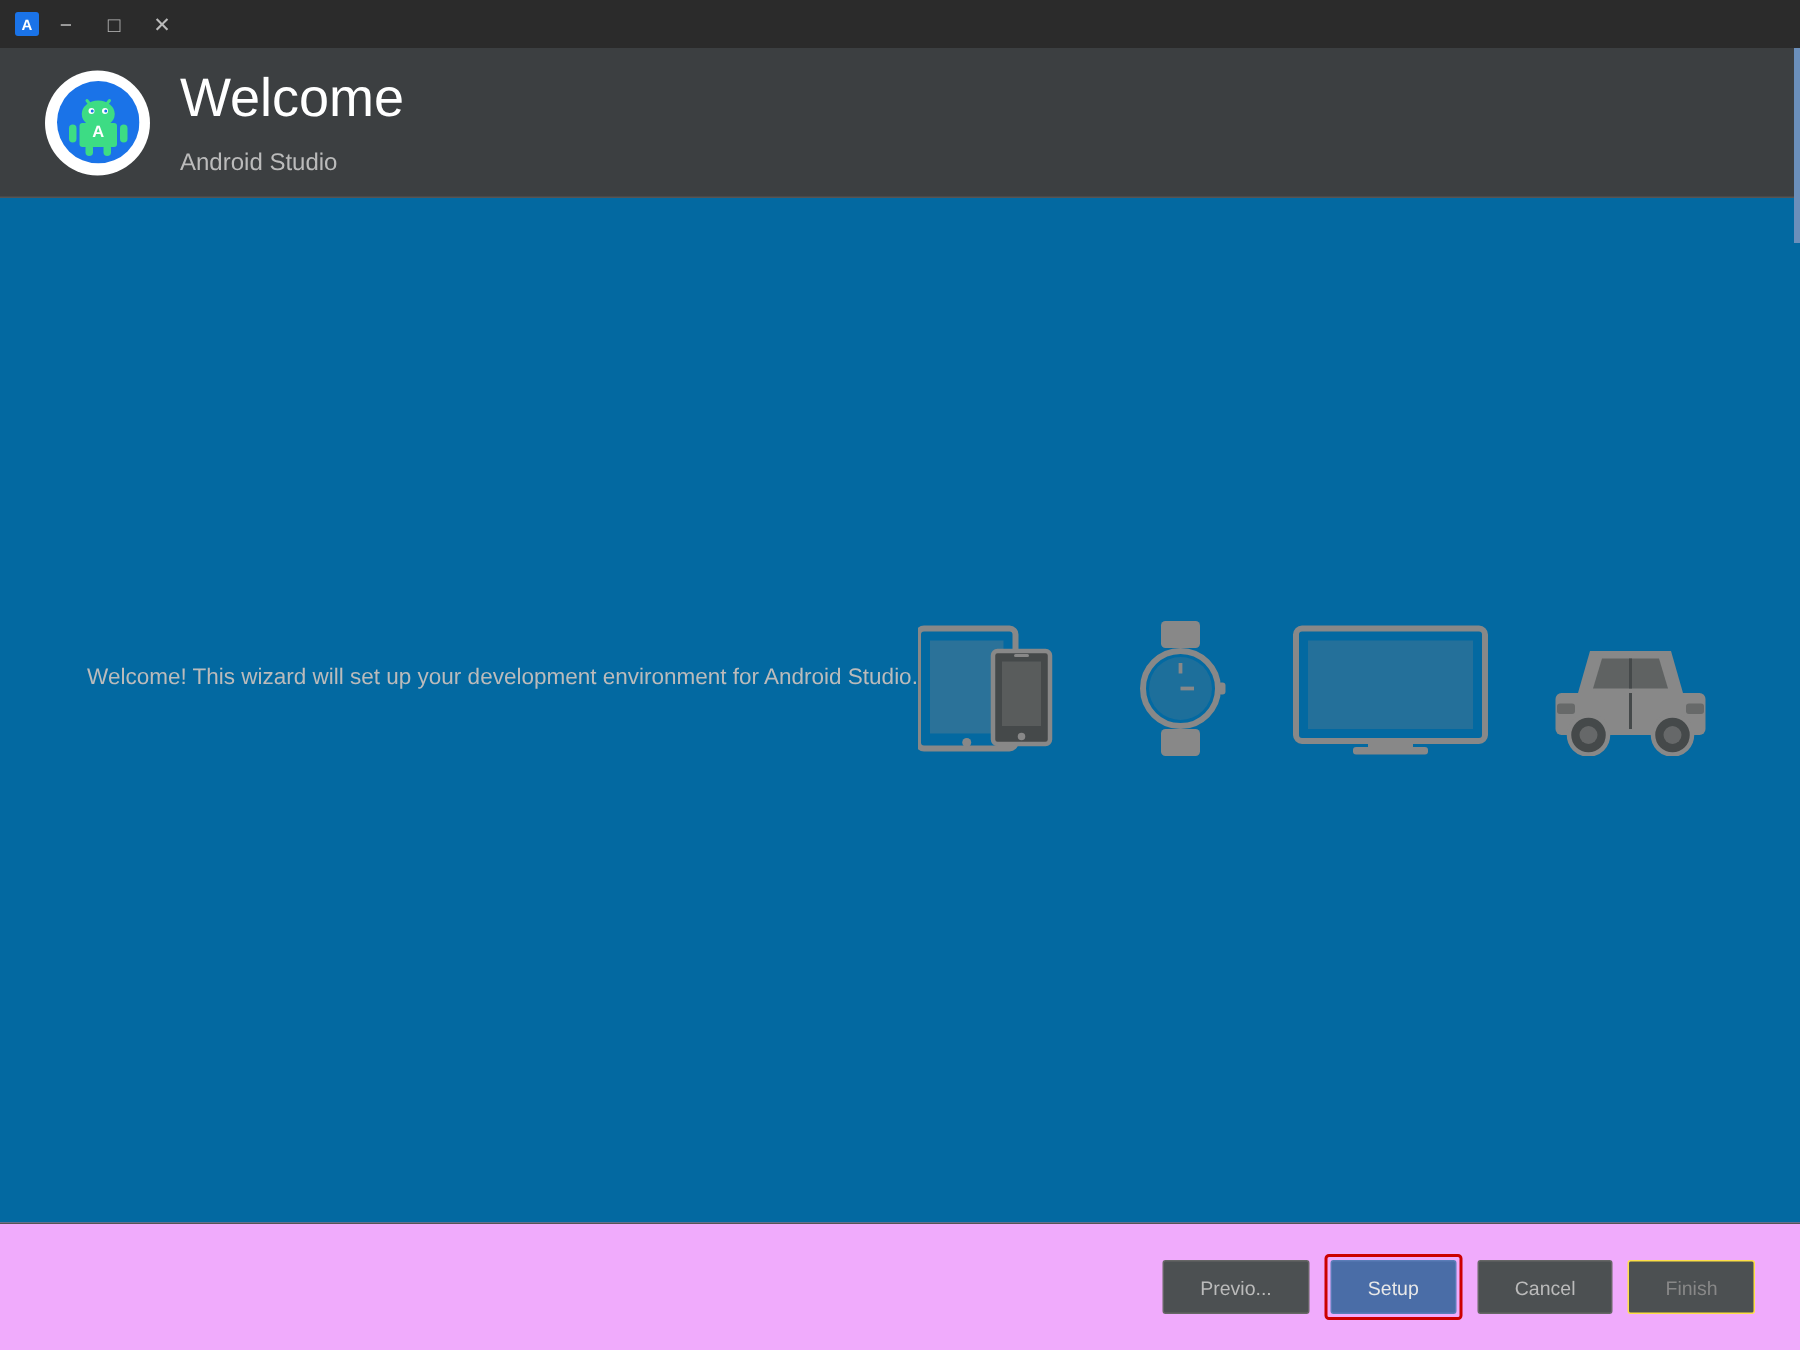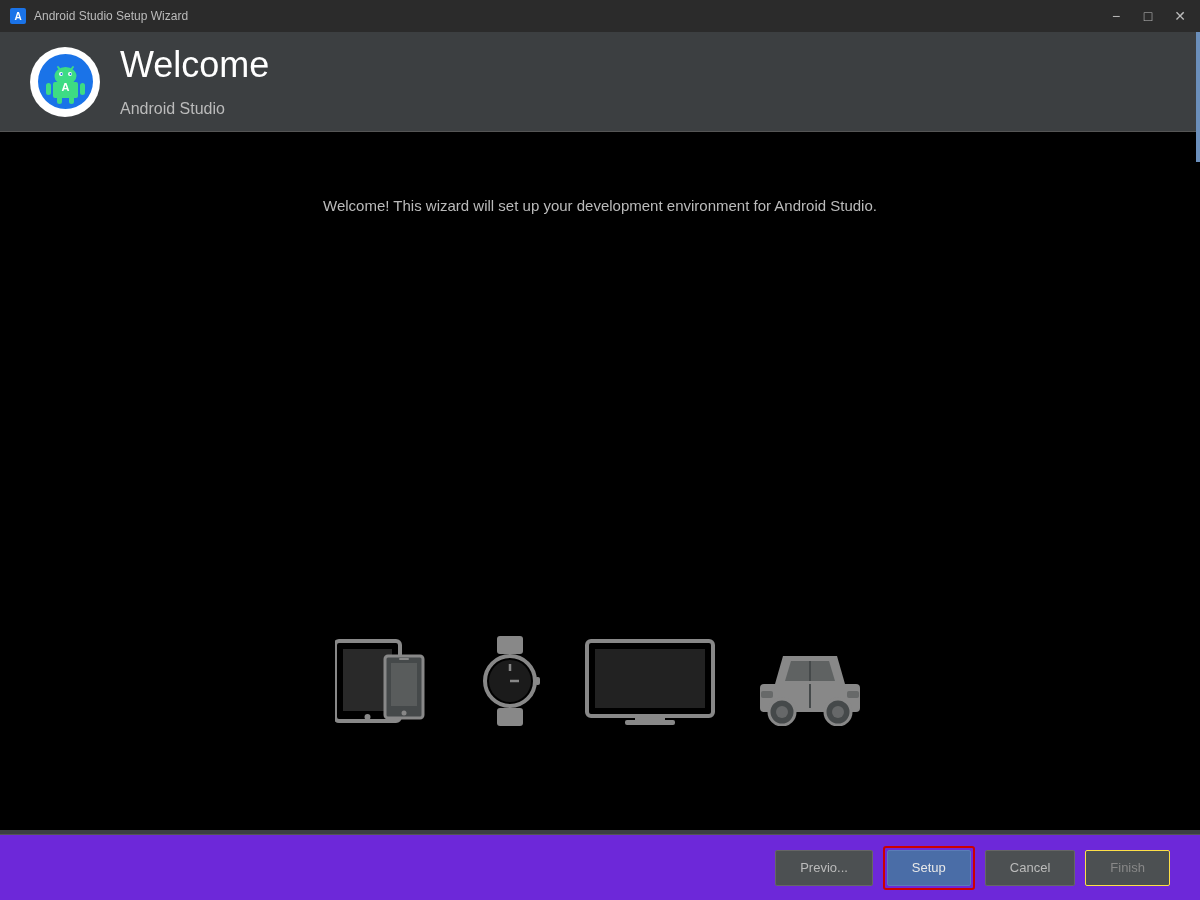--- a/index.html
+++ b/index.html
@@ -99,26 +99,26 @@
       position: absolute;
       right: 0;
       top: 32px;
       width: 4px;
       height: 130px;
       background: #6b8fbb;
     }
 
     
     .main-content {
-      background: #000000;
+      background: #0369a1;
       flex: 1;
       display: flex;
-      flex-direction: column;
-      align-items: center;
-      justify-content: space-between;
+      flex-direction: row;
+      align-items: center;
+      justify-content: center;
       padding: 60px 40px;
       height: calc(900px - 32px - 100px - 70px);
     }
 
     .welcome-text {
       text-align: center;
       color: #bbbbbb;
       font-size: 15px;
       line-height: 1.8;
       margin-bottom: 60px;
@@ -134,22 +134,22 @@
       margin-bottom: 40px;
     }
 
     
     .device-icon svg {
       fill: #888888;
     }
 
     
     .button-bar {
-      height: 66px;
-      background: #6d28d9;
+      height: 85px;
+      background: #f0abfc;
       border-top: 1px solid #555;
       display: flex;
       align-items: center;
       justify-content: flex-end;
       padding: 0 30px;
       gap: 10px;
       position: absolute;
       bottom: 0;
       width: 100%;
       margin-top: 32px;
@@ -192,21 +192,20 @@
   </style>
 </head>
 <body>
 
 <div class="title-bar">
 
   <svg class="title-bar-icon" viewBox="0 0 16 16">
     <rect width="16" height="16" rx="2" fill="#1a73e8"></rect>
     <text x="8" y="12" text-anchor="middle" fill="white" font-size="10" font-weight="bold">A</text>
   </svg>
-  <span class="title-bar-text">Android Studio Setup Wizard</span>
   <div class="title-bar-controls">
     <div class="title-bar-btn">−</div>
     <div class="title-bar-btn">□</div>
     <div class="title-bar-btn">✕</div>
   </div>
 </div>
 
 <div class="header">
   <div class="logo-circle">
 

